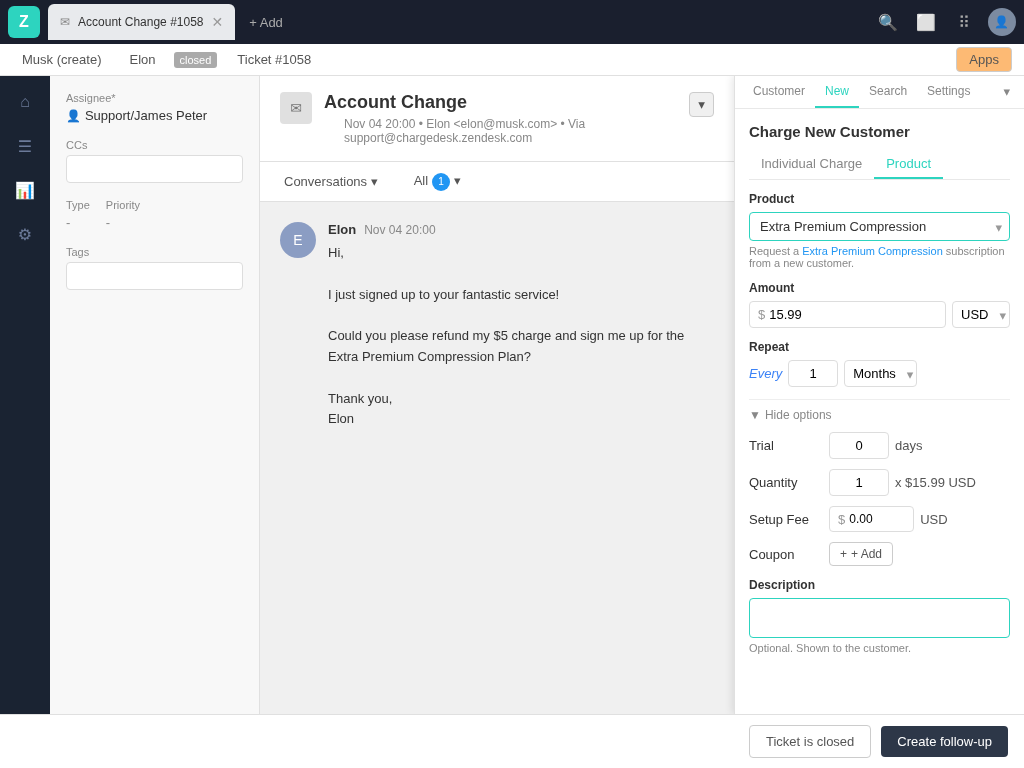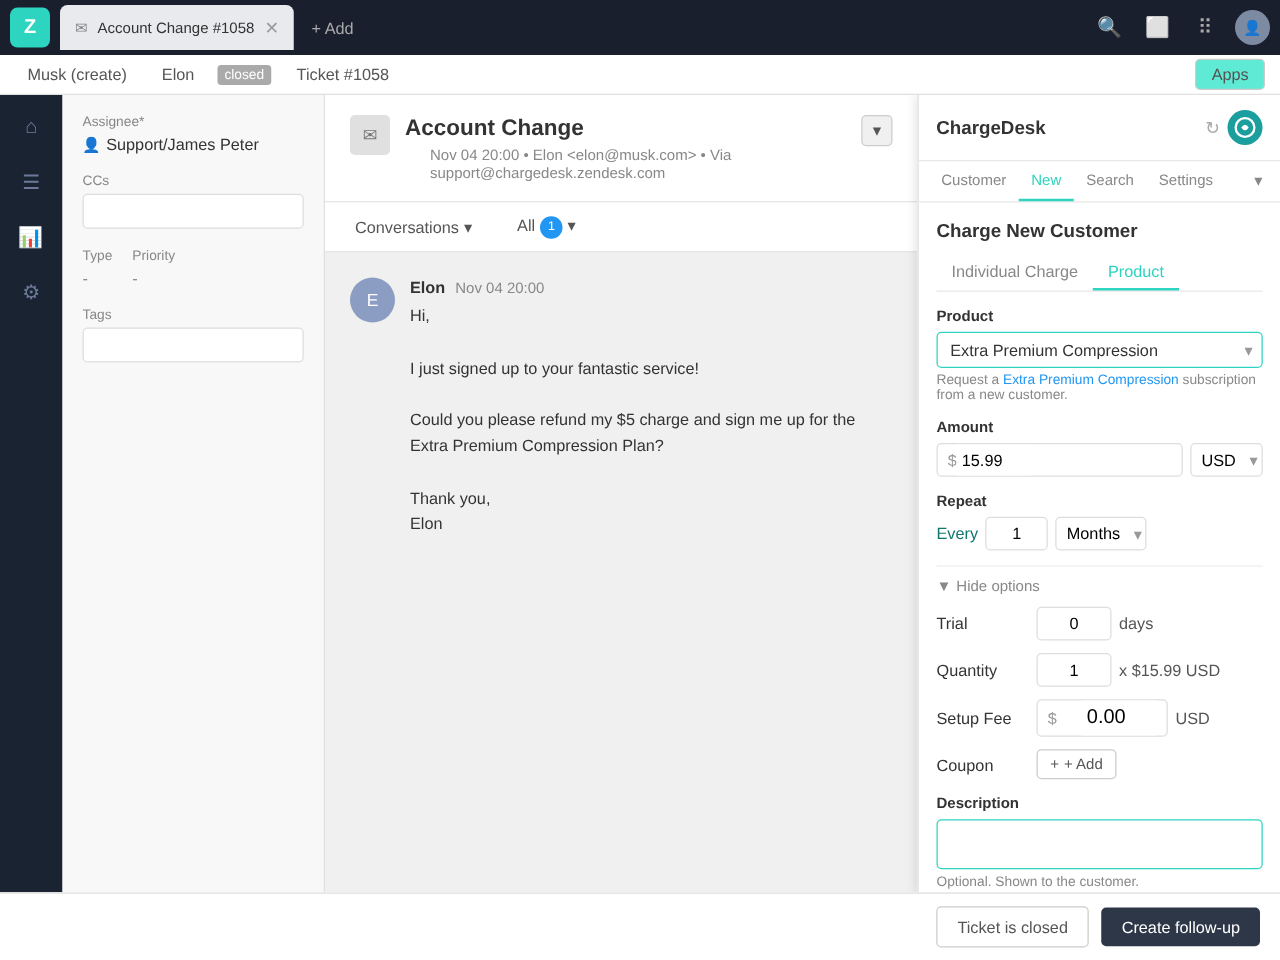--- a/index.html
+++ b/index.html
@@ -13,21 +13,21 @@
     .tab-close { color: #999; cursor: pointer; font-size: 14px; }
     .add-btn { color: #aaa; font-size: 13px; padding: 4px 10px; cursor: pointer; display: flex; align-items: center; gap: 4px; }
     .top-bar-actions { margin-left: auto; display: flex; align-items: center; gap: 10px; }
     .top-bar-icon { color: #aaa; cursor: pointer; font-size: 16px; width: 28px; height: 28px; display: flex; align-items: center; justify-content: center; }
     .avatar { width: 28px; height: 28px; border-radius: 50%; background: #7c8ba1; display: flex; align-items: center; justify-content: center; color: white; font-size: 12px; cursor: pointer; }
 
     
     .sub-nav { height: 32px; background: #fff; border-bottom: 1px solid #e0e0e0; display: flex; align-items: center; padding: 0 12px; gap: 8px; flex-shrink: 0; }
     .sub-nav-item { font-size: 13px; color: #555; padding: 6px 10px; cursor: pointer; border-radius: 4px; }
     .ticket-label { background: #aaa; color: white; padding: 2px 6px; border-radius: 3px; font-size: 11px; margin-right: 2px; }
-    .apps-btn { margin-left: auto; background: #5eead4; border: 1px solid #ccc; border-radius: 4px; padding: 4px 12px; font-size: 13px; cursor: pointer; color: #555; }
+    .apps-btn { margin-left: auto; background: #fdba74; border: 1px solid #ccc; border-radius: 4px; padding: 4px 12px; font-size: 13px; cursor: pointer; color: #555; }
 
     
     .main { display: flex; flex: 1; overflow: hidden; }
 
     
     .left-sidebar { width: 50px; background: #1a2332; display: flex; flex-direction: column; align-items: center; padding: 8px 0; gap: 8px; flex-shrink: 0; }
     .sidebar-icon { width: 36px; height: 36px; display: flex; align-items: center; justify-content: center; color: #6b7a99; cursor: pointer; border-radius: 6px; font-size: 16px; }
     .sidebar-icon.active { color: #2dd4bf; }
 
     
@@ -87,30 +87,30 @@
     .product-select { width: 100%; border: 1px solid #2dd4bf; border-radius: 4px; padding: 6px 28px 6px 10px; font-size: 13px; color: #333; background: white; appearance: none; cursor: pointer; }
     .select-arrow { position: absolute; right: 8px; top: 50%; transform: translateY(-50%); color: #999; pointer-events: none; }
     .product-hint { font-size: 11px; color: #888; margin-top: 4px; }
     .product-hint a { color: #2196f3; text-decoration: none; }
     .amount-row { display: flex; gap: 6px; align-items: center; }
     .amount-input-wrap { border: 1px solid #ddd; border-radius: 4px; display: flex; align-items: center; padding: 0 8px; background: white; flex: 1; }
     .amount-prefix { color: #999; font-size: 13px; }
     .amount-input { border: none; outline: none; font-size: 13px; width: 60px; padding: 5px 4px; }
     .currency-select { border: 1px solid #ddd; border-radius: 4px; padding: 5px 20px 5px 8px; font-size: 13px; background: white; appearance: none; cursor: pointer; }
     .repeat-row { display: flex; align-items: center; gap: 6px; }
-    .every-label { font-size: 13px; color: #0f766e; }
+    .every-label { font-size: 13px; color: #3b82f6; font-style: italic; }
     .every-input { border: 1px solid #ddd; border-radius: 4px; padding: 5px 8px; font-size: 13px; width: 50px; text-align: center; }
     .months-select { border: 1px solid #ddd; border-radius: 4px; padding: 5px 20px 5px 8px; font-size: 13px; background: white; appearance: none; cursor: pointer; }
     .hide-options { font-size: 12px; color: #888; cursor: pointer; display: flex; align-items: center; gap: 4px; margin-bottom: 10px; border-top: 1px solid #eee; padding-top: 8px; }
     .options-row { display: flex; align-items: center; margin-bottom: 10px; }
     .options-label { font-size: 13px; color: #333; width: 80px; flex-shrink: 0; }
     .small-input { border: 1px solid #ddd; border-radius: 4px; padding: 5px 8px; font-size: 13px; width: 60px; text-align: center; }
     .unit-label { font-size: 13px; color: #555; margin-left: 6px; }
     .setup-input-wrap { border: 1px solid #ddd; border-radius: 4px; display: flex; align-items: center; padding: 0 8px; background: white; }
-    .setup-input { border: none; outline: none; font-size: 16px; width: 60px; padding: 5px 4px; margin-left: 20px; }
+    .setup-input { border: none; outline: none; font-size: 12px; width: 60px; padding: 5px 4px; }
     .add-coupon-btn { border: 1px solid #ccc; border-radius: 4px; padding: 4px 10px; font-size: 12px; color: #555; background: white; cursor: pointer; display: flex; align-items: center; gap: 4px; }
     .description-input { width: 100%; border: 1px solid #2dd4bf; border-radius: 4px; padding: 6px 10px; font-size: 13px; height: 40px; outline: none; background: white; }
     .description-hint { font-size: 11px; color: #888; margin-top: 4px; }
     .refresh-icon { color: #aaa; cursor: pointer; font-size: 14px; }
   </style>
 </head>
 <body>
 
 <div class="top-bar">
   <div class="logo">Z</div>
@@ -219,32 +219,20 @@
             <br>
             <p>Thank you,</p>
             <p>Elon</p>
           </div>
         </div>
       </div>
     </div>
   </div>
 
   <div class="chargedesk-panel">
-    <div class="cd-header">
-      <span class="cd-title">ChargeDesk</span>
-      <div style="display:flex;align-items:center;gap:6px;">
-        <span class="refresh-icon">↻</span>
-        <div style="width:28px;height:28px;background:#1a9e9e;border-radius:50%;display:flex;align-items:center;justify-content:center;">
-          <svg width="18" height="18" viewBox="0 0 24 24" fill="none">
-            <circle cx="12" cy="12" r="10" stroke="white" stroke-width="2.5" fill="none"></circle>
-            <path d="M8 12 Q12 6 16 12 Q12 18 8 12" fill="white"></path>
-          </svg>
-        </div>
-      </div>
-    </div>
 
     <div class="cd-nav">
       <div class="cd-nav-item">Customer</div>
       <div class="cd-nav-item active">New</div>
       <div class="cd-nav-item">Search</div>
       <div class="cd-nav-item">Settings</div>
       <div class="cd-nav-more">▾</div>
     </div>
 
     <div class="cd-body">

